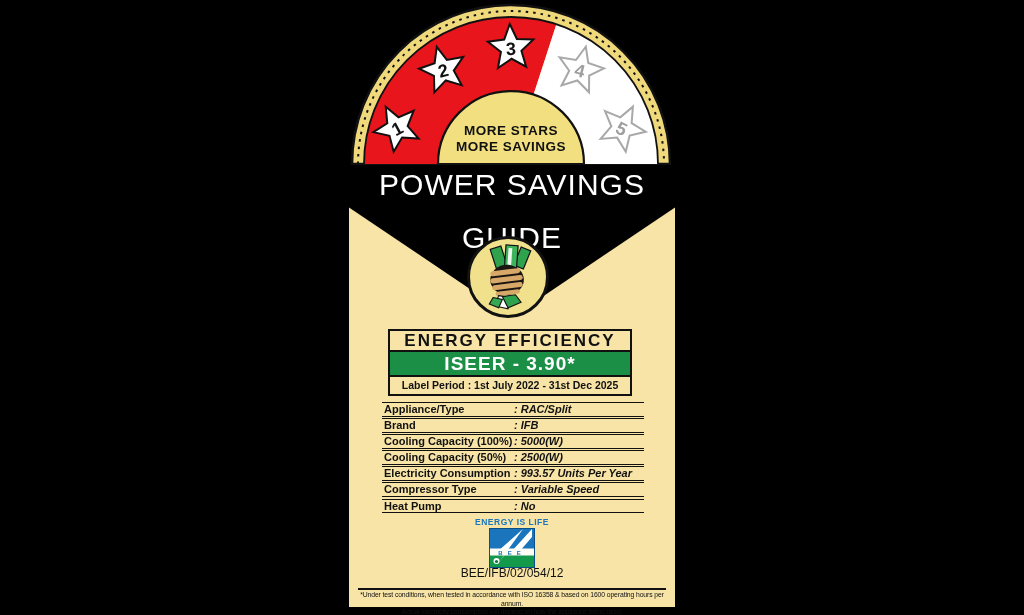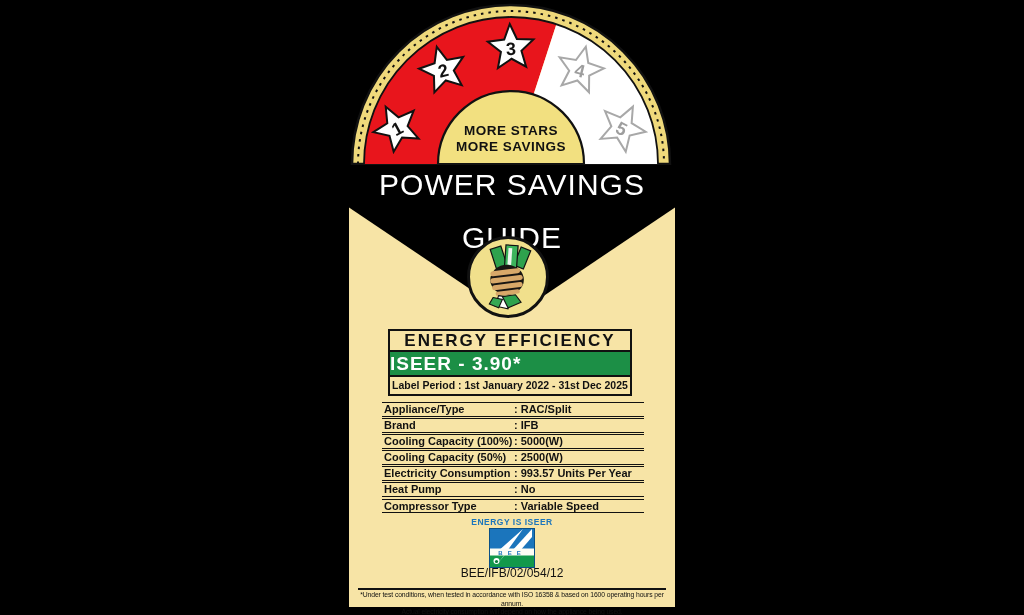--- a/index.html
+++ b/index.html
@@ -39,41 +39,41 @@
   .ee-box {
     position:absolute; top:329px; left:39px; width:244px;
     border:2px solid #111; box-sizing:border-box; background:#F7E4A6;
   }
   .ee-header {
     background:#F7E4A6; color:#111; text-align:center;
     font-weight:bold; font-size:17px; letter-spacing:2px;
     line-height:19px; white-space:nowrap;
   }
   .ee-iseer {
-    background:#1C8F46; color:#fff; text-align:left;
+    background:#1C8F46; color:#fff; text-align:center;
     border-top:2px solid #111; border-bottom:2px solid #111;
     font-weight:bold; font-size:19px; letter-spacing:1px; line-height:23px;
     white-space:nowrap;
   }
   .ee-period {
     background:#F7E4A6; color:#111; text-align:center;
     font-weight:bold; font-size:10.5px; line-height:17px; white-space:nowrap;
   }
 
   
   .spec-table { position:absolute; top:402px; left:33px; width:262px; }
   .trow {
     display:flex; border-top:1px solid #111; border-bottom:1px solid #111;
     margin-bottom:1.6px; padding:1px 2px 1.5px 2px;
     font-weight:bold; font-size:11px; line-height:10px; color:#111;
     white-space:nowrap;
     align-items:flex-end;
   }
   .tlabel { flex:0 0 130px; }
-  .tvalue { flex:1; }
+  .tvalue { flex:1;font-style:italic; }
 
   
   .bee-block { position:absolute; top:517px; left:0; width:100%; text-align:center; }
   .bee-life {
     color:#1B75BC; font-weight:bold; font-size:8.5px; letter-spacing:0.5px;
     line-height:10px;
   }
   .bee-logo { display:block; margin:1px auto 0 auto; }
   .bee-conserve {
     color:#1B75BC; font-weight:bold; font-size:9.5px; letter-spacing:0.5px;
@@ -163,21 +163,21 @@
       </g>
       <polygon points="20,55 34,57 30,69 16,66" fill="#fff" stroke="#111" stroke-width="1.2"></polygon>
       <polygon points="24,56 38,54 44,62 30,68" fill="#2EA24D" stroke="#111" stroke-width="1.2"></polygon>
       <polygon points="14,57 24,59 20,68 10,64" fill="#35A853" stroke="#111" stroke-width="1.2"></polygon>
     </svg>
   </div>
 
   <div class="ee-box">
     <div class="ee-header">ENERGY EFFICIENCY</div>
     <div class="ee-iseer">ISEER - 3.90*</div>
-    <div class="ee-period">Label Period : 1st January 2022 - 31st Dec 2025</div>
+    <div class="ee-period">Label Period : 1st July 2022 - 31st Dec 2025</div>
   </div>
 
   <div class="spec-table">
     <div class="trow">
       <span class="tlabel">Appliance/Type</span>
       <span class="tvalue">: RAC/Split</span>
     </div>
     <div class="trow">
       <span class="tlabel">Brand</span>
       <span class="tvalue">: IFB</span>
@@ -188,31 +188,31 @@
     </div>
     <div class="trow">
       <span class="tlabel">Cooling Capacity (50%)</span>
       <span class="tvalue">: 2500(W)</span>
     </div>
     <div class="trow">
       <span class="tlabel">Electricity Consumption</span>
       <span class="tvalue">: 993.57 Units Per Year</span>
     </div>
     <div class="trow">
+      <span class="tlabel">Compressor Type</span>
+      <span class="tvalue">: Variable Speed</span>
+    </div>
+    <div class="trow">
       <span class="tlabel">Heat Pump</span>
       <span class="tvalue">: No</span>
     </div>
-    <div class="trow">
-      <span class="tlabel">Compressor Type</span>
-      <span class="tvalue">: Variable Speed</span>
-    </div>
   </div>
 
   <div class="bee-block">
-    <div class="bee-life">ENERGY IS ISEER</div>
+    <div class="bee-life">ENERGY IS LIFE</div>
     <svg class="bee-logo" width="46" height="40" viewBox="0 0 46 40">
       <rect x="1" y="1" width="44" height="23" fill="#1B75BC"></rect>
       <rect x="1" y="24" width="44" height="15" fill="#12994B"></rect>
       <polygon points="34,1 8,24 18,24 10,34" fill="#fff"></polygon>
       <polygon points="43,1 22,24 30,24 43,9" fill="#fff"></polygon>
       <rect x="1" y="20.5" width="44" height="7" fill="#FDFDF5"></rect>
       <text x="23" y="26.5" text-anchor="middle" font-size="6" font-weight="bold" fill="#1B75BC" letter-spacing="5">BEE</text>
       <circle cx="7.5" cy="33" r="3" fill="#fff"></circle>
       <circle cx="7.5" cy="33.5" r="1.6" fill="#0B7A3B"></circle>
       <rect x="0.5" y="0.5" width="45" height="39" fill="none" stroke="#0A4F86" stroke-width="1"></rect>

